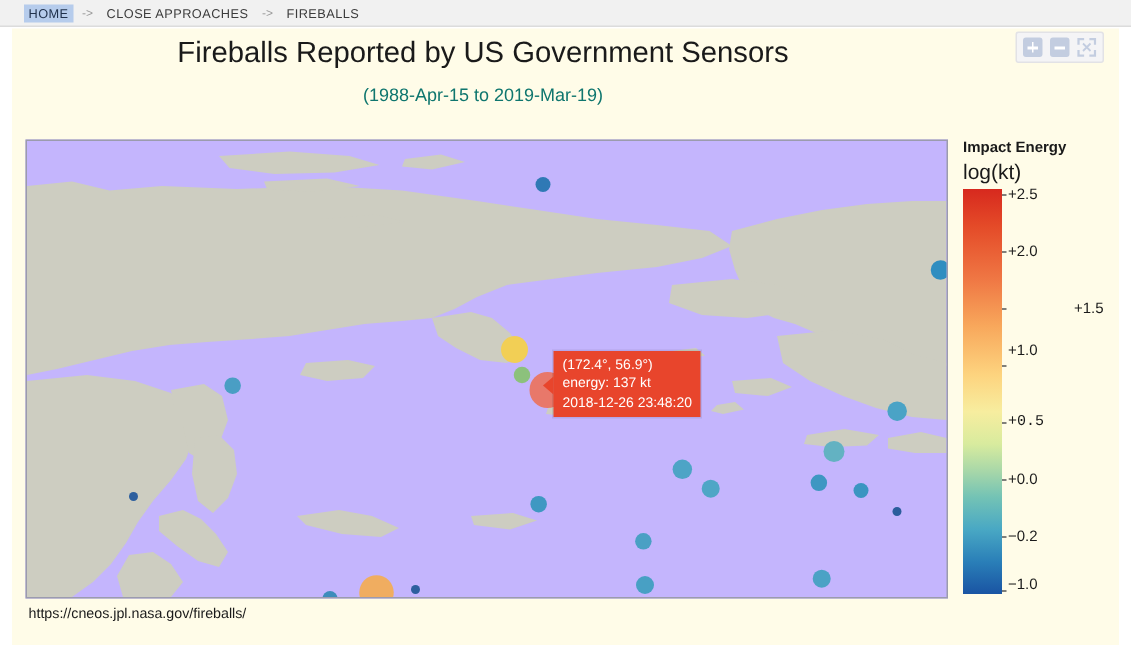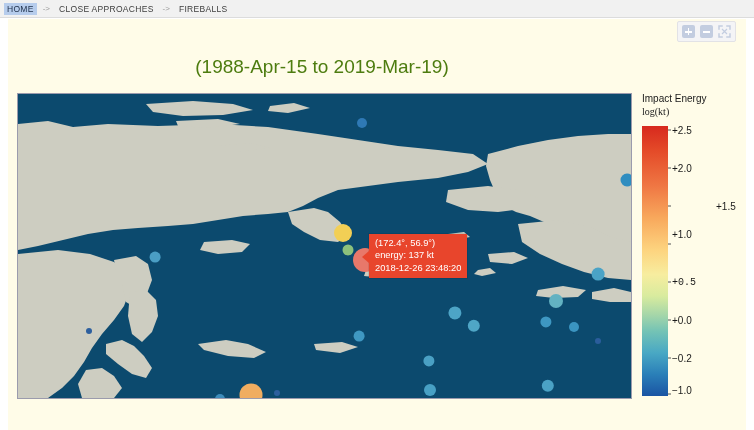--- a/index.html
+++ b/index.html
@@ -16,21 +16,21 @@
 
   
   .breadcrumb-bar {
     position: absolute;
     left: 0; top: 0;
     width: 754px; height: 18px;
     background: #f1f1f1;
     border-bottom: 1px solid #dcdcdc;
     display: flex;
     align-items: center;
-    padding-left: 4px;
+    padding-left: 16px;
     box-sizing: border-box;
   }
   .crumb {
     font-size: 8.5px;
     letter-spacing: .3px;
     color: #3c3c3c;
     padding: 1px 3px;
     white-space: nowrap;
   }
   .crumb.home {
@@ -86,30 +86,30 @@
     width: 628px;
     text-align: center;
     font-size: 19.5px;
     color: #1a1a1a;
   }
   .chart-subtitle {
     position: absolute;
     left: 0; top: 37px;
     width: 628px;
     text-align: center;
-    font-size: 19px;
-    color: #4d7c0f;
+    font-size: 12px;
+    color: #0f766e;
   }
 
   
   .map-panel {
     position: absolute;
     left: 9px; top: 74px;
     width: 615px; height: 306px;
-    background: #0c4a6e;
+    background: #c4b5fd;
     border: 1px solid #9b9bad;
     box-sizing: border-box;
     overflow: hidden;
   }
   .map-svg { position: absolute; left: 0; top: 0; display: block; }
 
   .marker {
     position: absolute;
     border-radius: 50%;
     transform: translate(-50%, -50%);
@@ -148,29 +148,28 @@
     position: absolute;
     right: 110px; top: 385px;
     font-size: 9.5px;
     color: #1a1a1a;
   }
 
   
   .legend { position: absolute; left: 634px; top: 74px; width: 104px; }
   .legend-title {
     font-size: 10px;
-    font-weight: normal;
+    font-weight: bold;
     color: #1a1a1a;
     white-space: nowrap;
   }
   .legend-unit {
-    font-size: 10px;
+    font-size: 14px;
     color: #1a1a1a;
     margin-top: 2px;
-    font-family: Liberation Serif, serif;
   }
   .cbar-wrap { position: absolute; left: 0; top: 33px; }
   .cbar {
     position: absolute;
     left: 0; top: 0;
     width: 26px; height: 270px;
     background: linear-gradient(to bottom,
       #d7291e 0%,
       #e44a28 9%,
       #ef7643 22%,
@@ -227,20 +226,21 @@
           <path d="M1 4 V1 H4"></path>
             <path d="M9 1 H12 V4"></path>
           <path d="M12 9 V12 H9"></path>
             <path d="M4 12 H1 V9"></path>
         </g>
         <path d="M4 4 L9 9 M9 4 L4 9" stroke="#c3cde0" stroke-width="1.2"></path>
       </svg>
     </div>
   </div>
 
+  <div class="chart-title">Fireballs Reported by US Government Sensors</div>
   <div class="chart-subtitle">(1988-Apr-15 to 2019-Mar-19)</div>
 
   <div class="map-panel">
 
     <svg class="map-svg" width="613" height="304" viewBox="0 0 613 304">
 
       <path fill="#cdcdc1" d="M0 30 L30 27 L55 33 L90 30 L140 32 L200 30 L250 33 L300 40 L340 46
         L380 52 L420 56 L455 60 L470 70 L450 78 L420 84 L380 88 L350 92 L320 96 L300 104 L285 112
         L270 118 L250 120 L225 122 L200 126 L175 130 L150 132 L120 134 L95 136 L70 140 L45 146
         L20 152 L0 156 Z"></path>
@@ -307,20 +307,21 @@
     <div class="marker" style="left:259px;top:299px;width:6px;height:6px;background:#2d5f9e;"></div>
 
     <div class="tooltip">
       <span class="tt-arrow"></span>
       <div>(172.4°, 56.9°)</div>
       <div>energy: 137 kt</div>
       <div>2018-12-26 23:48:20</div>
     </div>
   </div>
 
+  <div class="foot-left">https://cneos.jpl.nasa.gov/fireballs/</div>
 
   <div class="legend">
     <div class="legend-title">Impact Energy</div>
     <div class="legend-unit">log(kt)</div>
 
     <div class="cbar-wrap">
       <div class="cbar"></div>
 
       <span class="cbar-dash" style="top:4px;"></span>
       <span class="cbar-tick" style="top:4px;">+2.5</span>

